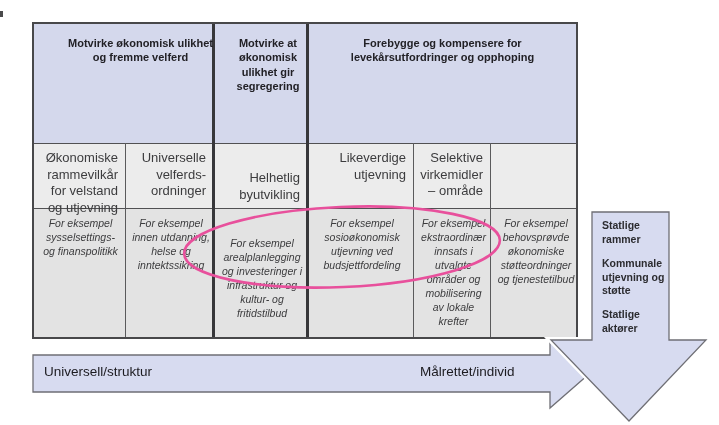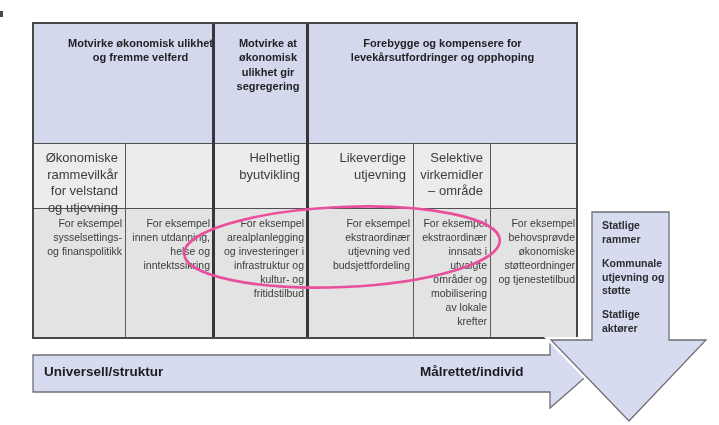--- a/index.html
+++ b/index.html
@@ -25,36 +25,36 @@
   .vthick.v1{left:212px;}
   .vthick.v2{left:306px;}
   .cell{position:absolute;box-sizing:border-box;color:#3c3c3e;}
   .cell.head{
     top:22px;height:121px;font-weight:bold;font-size:11px;line-height:1.3;
     color:#222126;text-align:center;padding-top:14px;
     display:block;
   }
   .cell.head .inner{margin:0 auto;}
   .cell.sub{top:143px;height:65px;font-size:13px;line-height:1.28;text-align:right;padding:7px 7px 0 3px;}
-  .cell.ex{top:208px;height:120px;font-size:10.5px;line-height:1.33;text-align:right;padding:9px 3px 0 7px;}
+  .cell.ex{top:208px;height:120px;font-size:10.5px;line-height:1.33;text-align:center;padding:9px 3px 0 7px;font-style:italic;}
   
   .c1{left:32px;width:93px;}
   .c2{left:125px;width:88px;}
-  .c3{left:213px;width:94px;}
+  .c3{left:213px;width:94px;margin-top:20px;}
   .c4{left:307px;width:106px;}
   .c5{left:413px;width:77px;}
   .c6{left:490px;width:88px;}
   .g1{left:32px;width:181px;padding-left:36px;}
   .g2{left:213px;width:94px;padding-left:20px;padding-right:4px;}
   .g3{left:307px;width:271px;}
   .g3 .inner{max-width:186px;}
   
   .overlay{position:absolute;left:0;top:0;width:719px;height:425px;z-index:5;pointer-events:none;}
   
-  .axis-label{position:absolute;z-index:6;font-weight:bold;font-size:13.5px;color:#1c1b20;}
+  .axis-label{position:absolute;z-index:6;font-weight:normal;font-size:13.5px;color:#1c1b20;}
   .axis-label.left{left:44px;top:364px;}
   .axis-label.right{left:420px;top:364px;}
   .downarrow-text{position:absolute;z-index:6;left:602px;top:219px;width:66px;font-size:10.5px;line-height:1.32;color:#2c2c30;}
   .downarrow-text p{margin:0 0 10px 0;font-weight:bold;}
 </style>
 </head>
 <body>
 
 <div class="canvas">
 
@@ -77,28 +77,29 @@
     <div class="inner">Motvirke økonomisk ulikhet og fremme velferd</div>
   </div>
   <div class="cell head g2">
     <div class="inner">Motvirke at økonomisk ulikhet gir segregering</div>
   </div>
   <div class="cell head g3">
     <div class="inner">Forebygge og kompensere for levekårsutfordringer og opphoping</div>
   </div>
 
   <div class="cell sub c1">Økonomiske rammevilkår for velstand og utjevning</div>
+  <div class="cell sub c2">Universelle velferds-ordninger</div>
   <div class="cell sub c3">Helhetlig byutvikling</div>
   <div class="cell sub c4">Likeverdige utjevning</div>
   <div class="cell sub c5">Selektive virkemidler – område</div>
 
   <div class="cell ex c1">For eksempel sysselsettings- og finanspolitikk</div>
   <div class="cell ex c2">For eksempel innen utdanning, helse og inntektssikring</div>
   <div class="cell ex c3">For eksempel arealplanlegging og investeringer i infrastruktur og kultur- og fritidstilbud</div>
-  <div class="cell ex c4">For eksempel ekstraordinær utjevning ved budsjettfordeling</div>
+  <div class="cell ex c4">For eksempel sosioøkonomisk utjevning ved budsjettfordeling</div>
   <div class="cell ex c5">For eksempel ekstraordinær innsats i utvalgte områder og mobilisering av lokale krefter</div>
   <div class="cell ex c6">For eksempel behovsprøvde økonomiske støtteordninger og tjenestetilbud</div>
 
   <svg class="overlay" viewBox="0 0 719 425" xmlns="http://www.w3.org/2000/svg">
 
     <polygon points="33,355 550,355 550,340 589,374 550,408 550,392 33,392" fill="#d7dbf0" stroke="#6f6f75" stroke-width="1.3"></polygon>
 
     <polygon points="592,212 669,212 669,340 706,340 629,421 551,340 592,340" fill="none" stroke="#ffffff" stroke-width="6"></polygon>
     <polygon points="592,212 669,212 669,340 706,340 629,421 551,340 592,340" fill="#d7dbf0" stroke="#6f6f75" stroke-width="1.3"></polygon>
 

